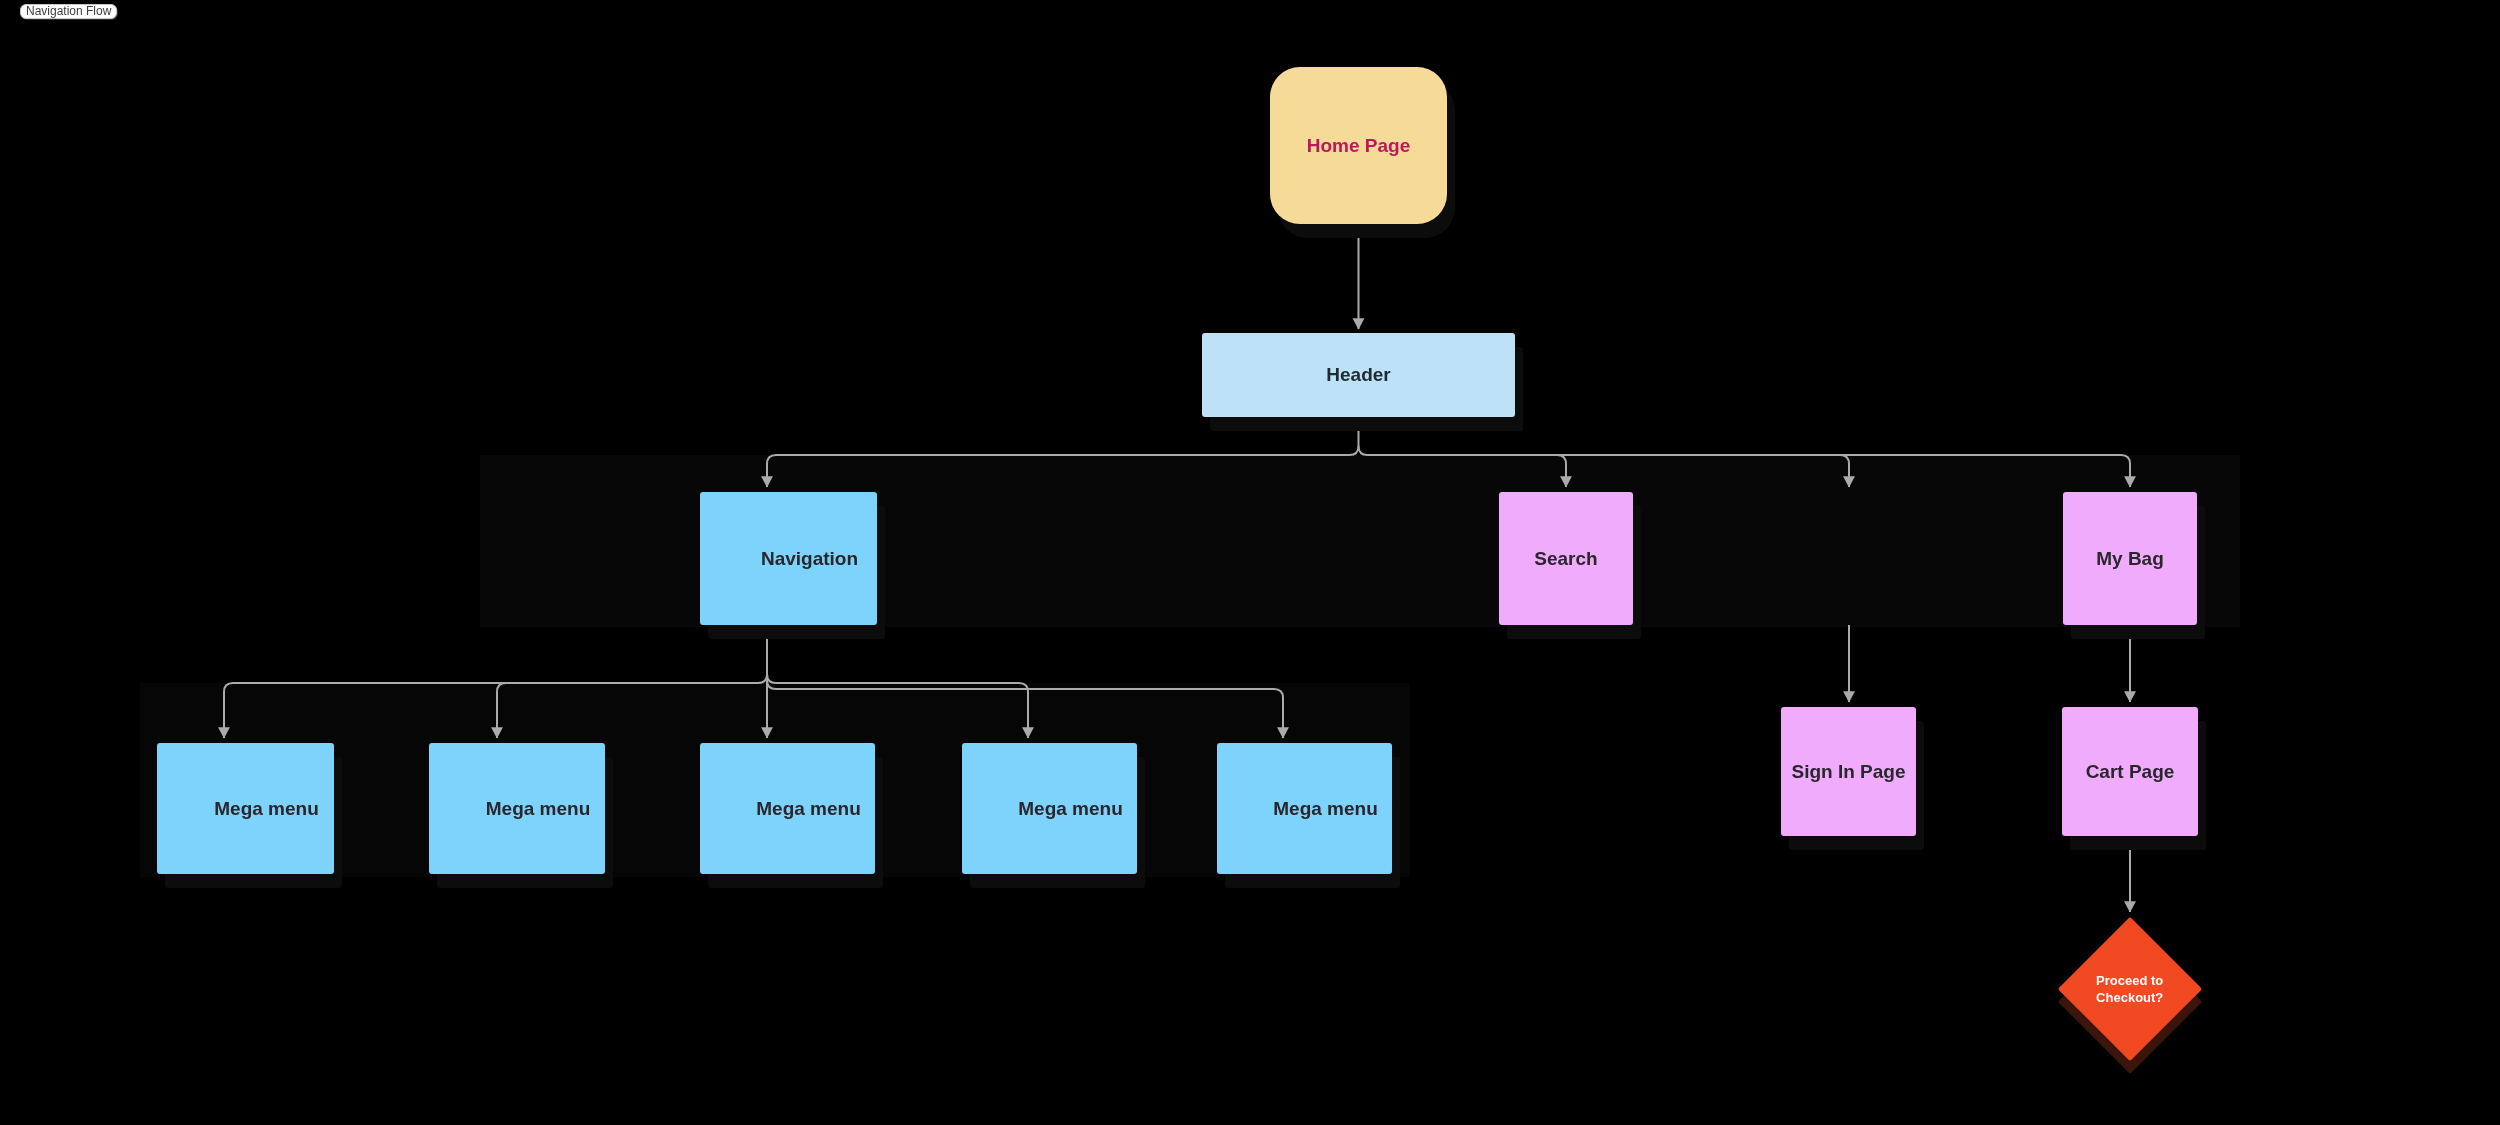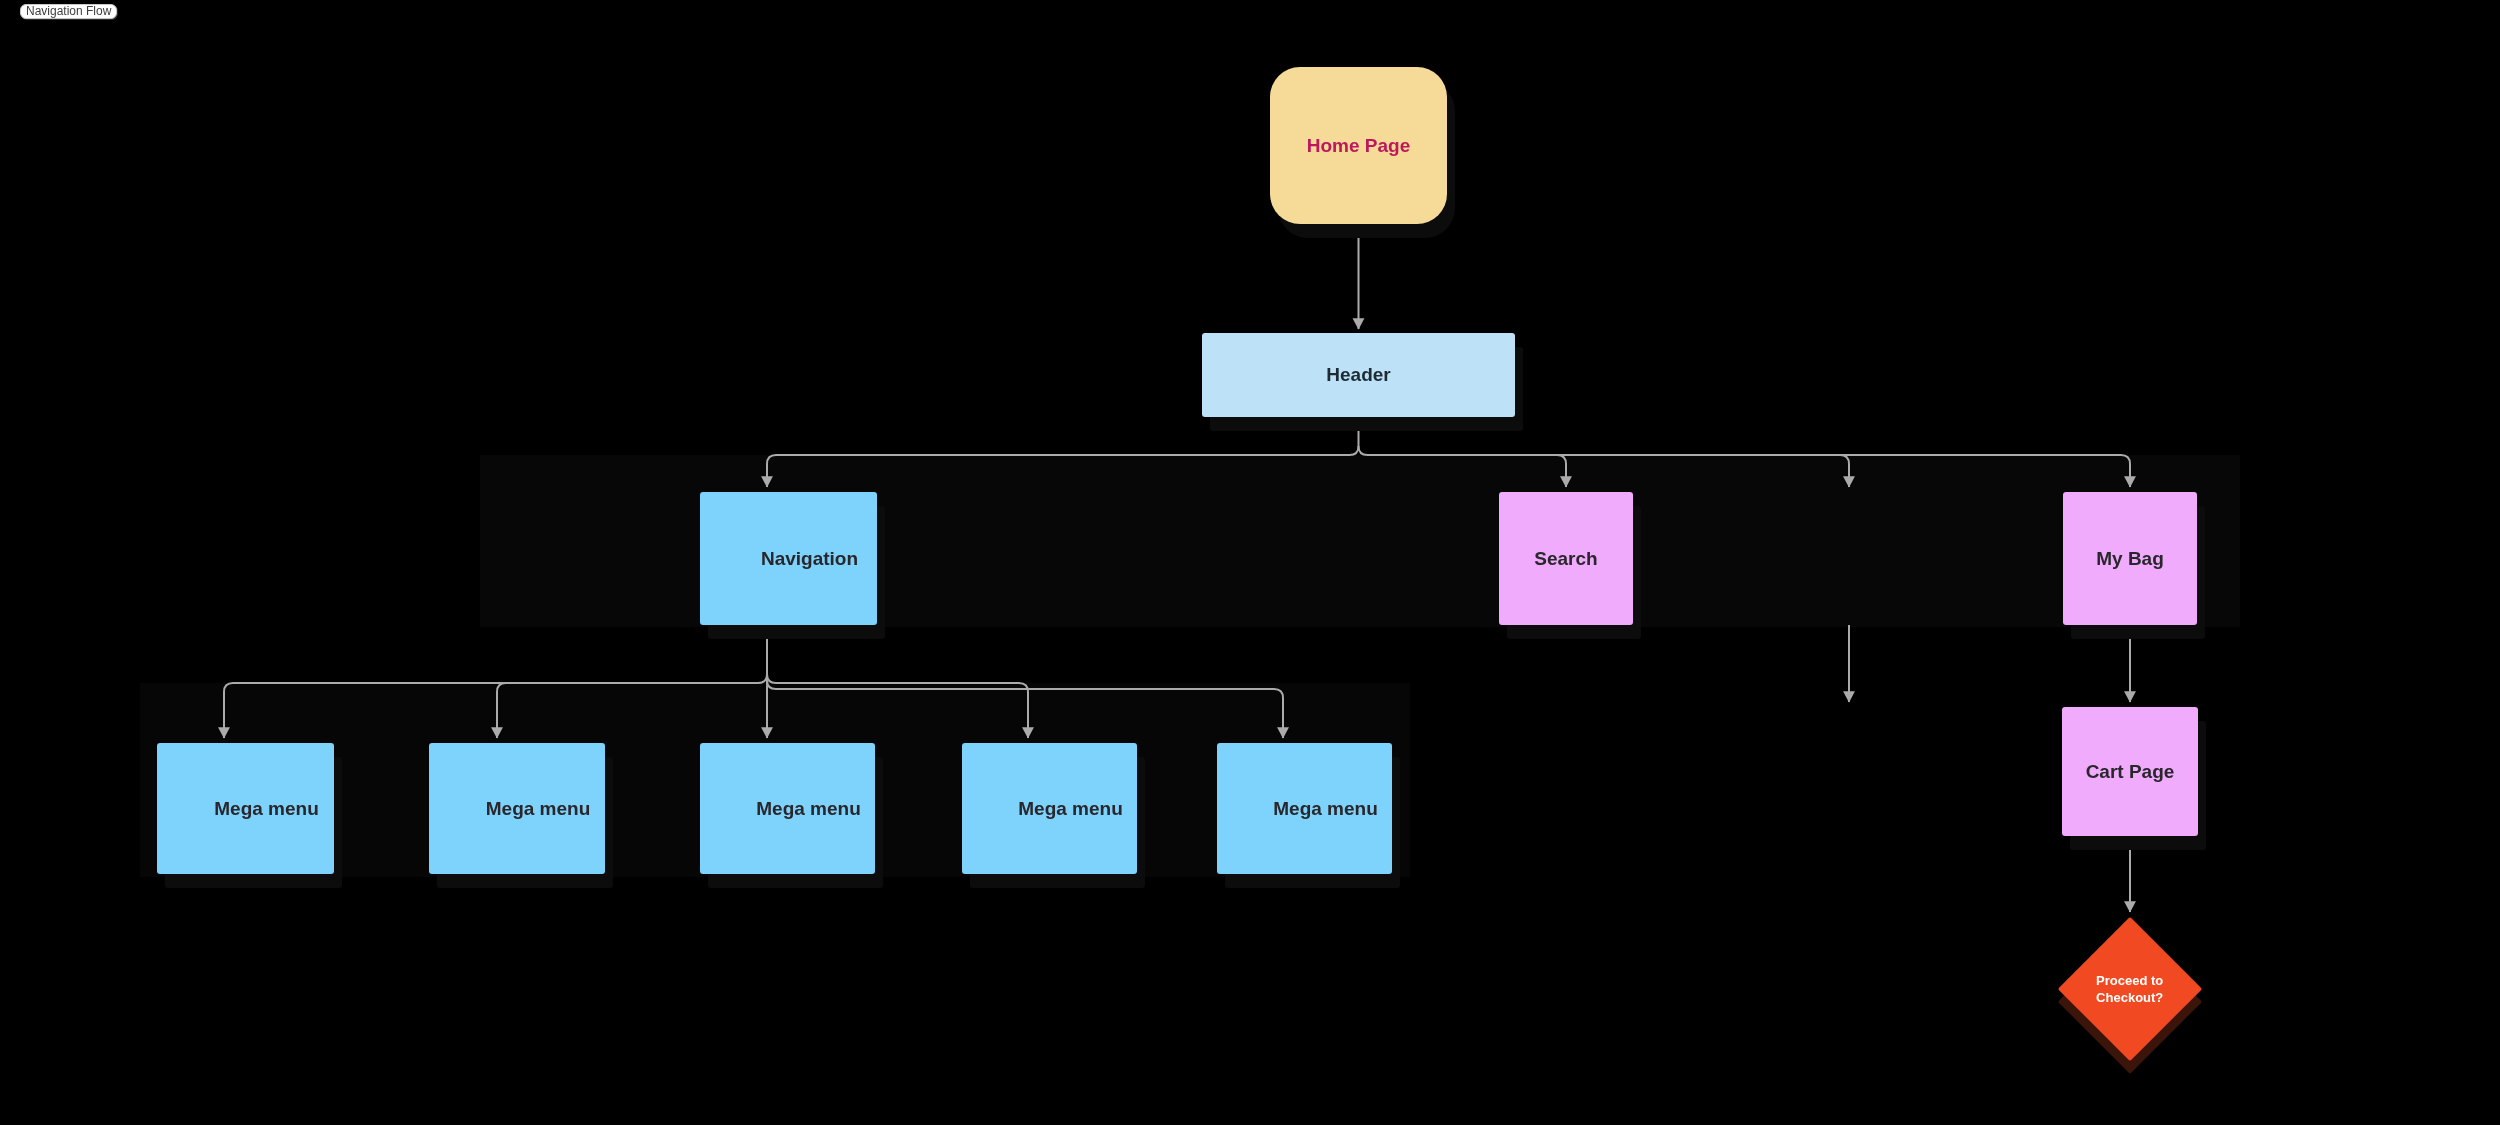--- a/index.html
+++ b/index.html
@@ -157,20 +157,23 @@
   </div>
 
   <div class="node node-mega4 fill-pink">
     <span class="node-label">Mega menu</span>
   </div>
 
   <div class="node node-mega5 fill-pink">
     <span class="node-label">Mega menu</span>
   </div>
 
+  <div class="node node-signinpage fill-lavender">
+    <span class="node-label">Sign In Page</span>
+  </div>
 
   <div class="node node-cartpage fill-lavender">
     <span class="node-label">Cart Page</span>
   </div>
 
   <div class="node node-diamond">
     <div class="diamond-label">
       <span>Proceed to</span>
       <span>Checkout?</span>
     </div>

